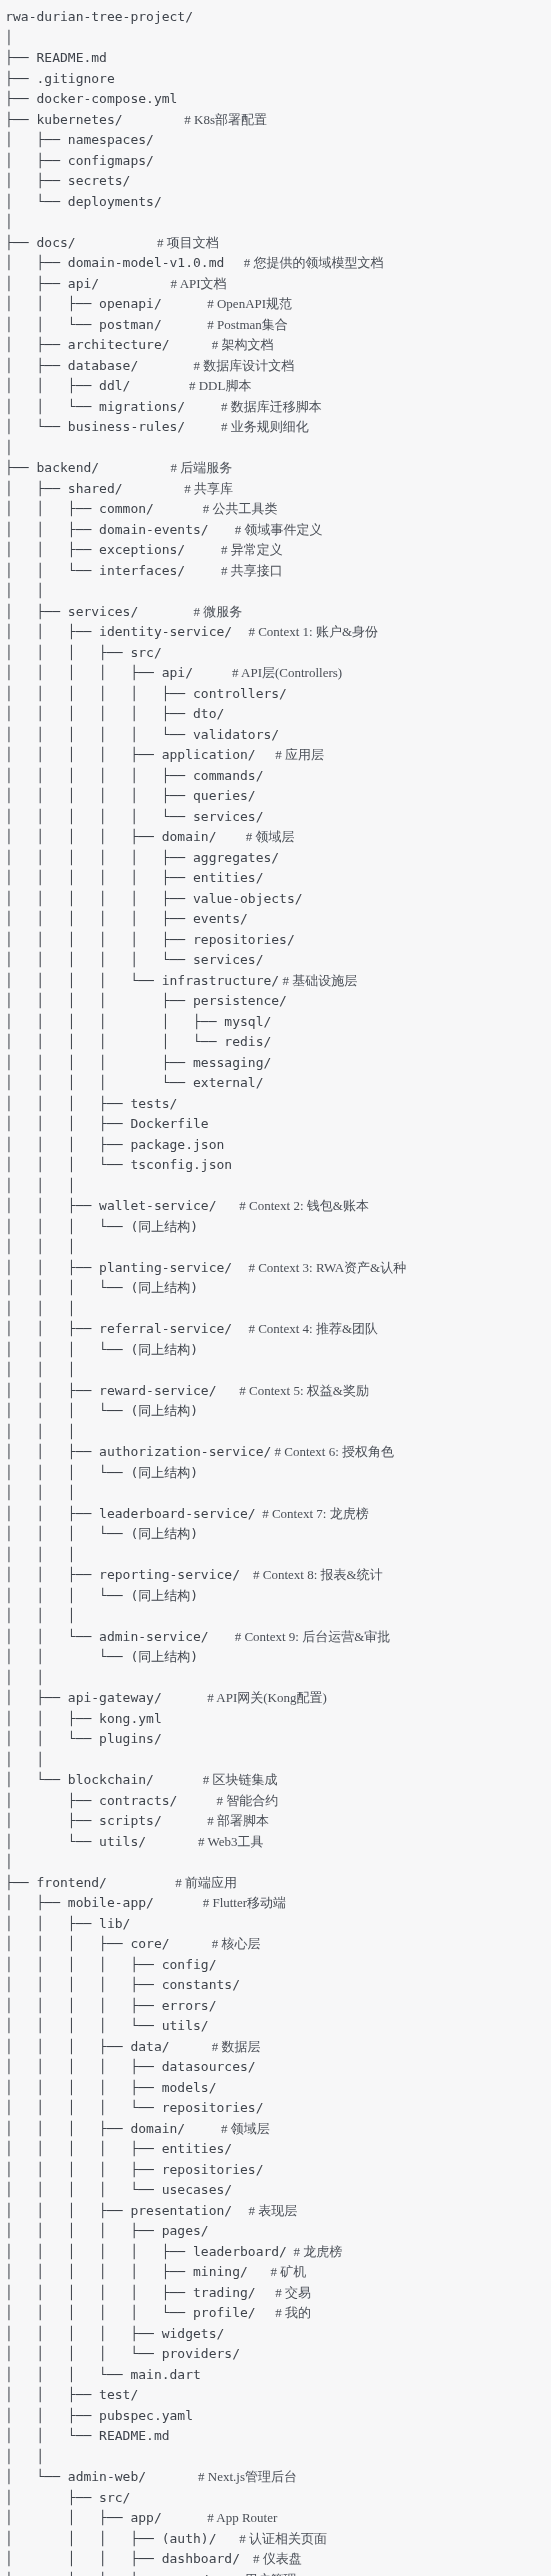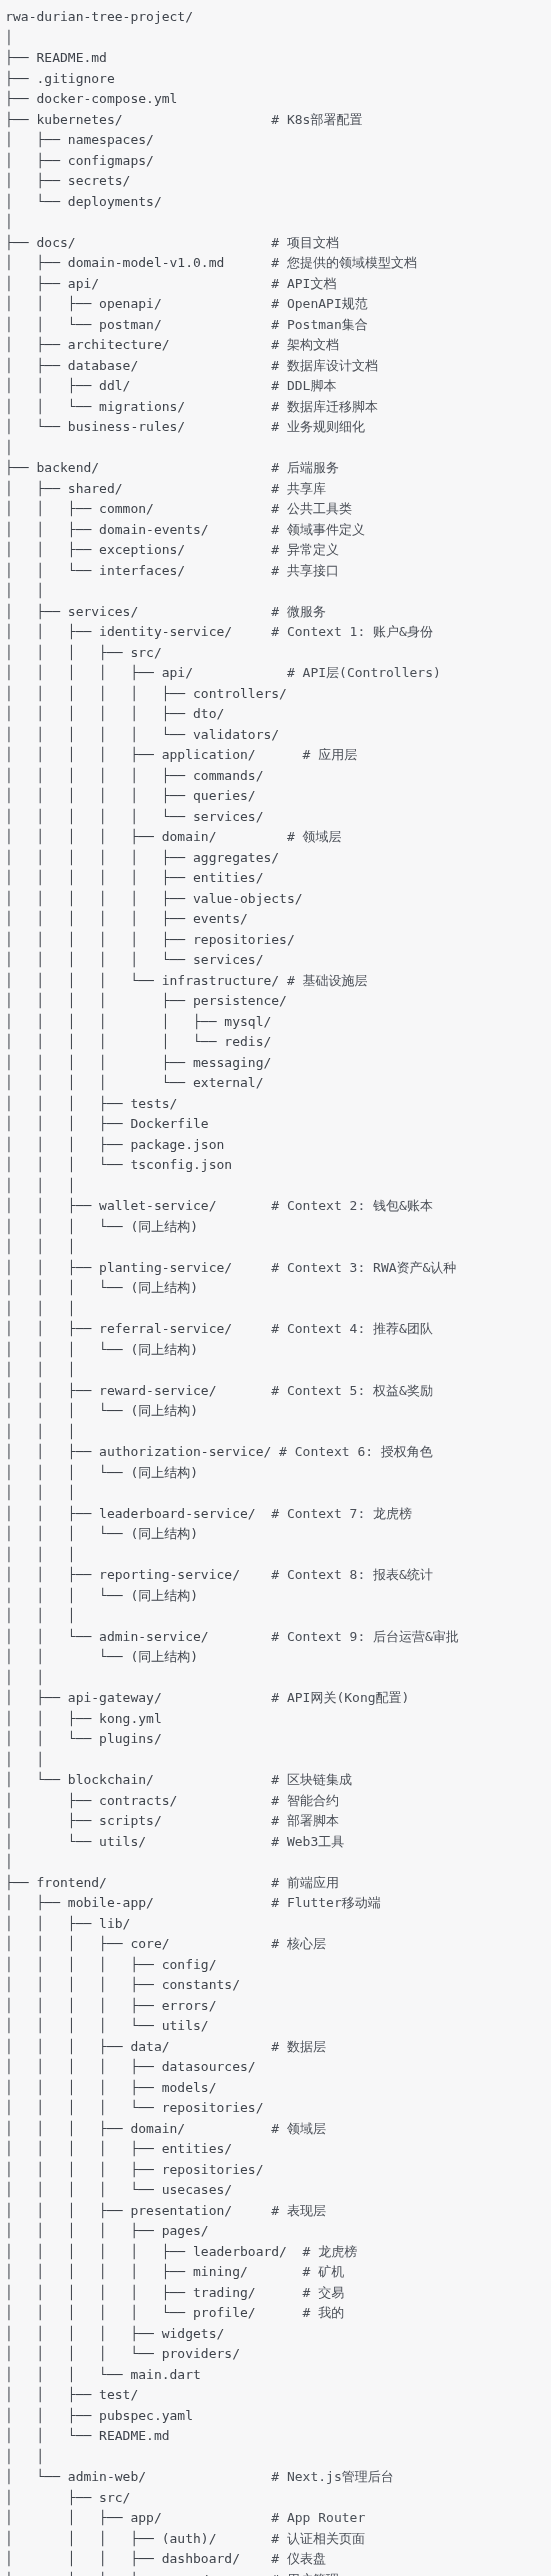--- a/index.html
+++ b/index.html
@@ -13,19 +13,19 @@
     width: 551px;
     padding: 7.2px 0 15.5px 5.2px;
     font-family: "DejaVu Sans Mono", "Liberation Mono", monospace;
     font-size: 13px;
     line-height: 20.5px;
     white-space: pre;
     overflow: hidden;
   }
   .line { white-space: pre; }
   .line .t { color: #3e434b; }
-  .line .c { color: #4a4f57; }
+  .line .c { color: #4a4f57; font-family: Liberation Serif, serif; }
 </style>
 </head>
 <body>
 
 <div class="tree"><div class="line"><span class="t">rwa-durian-tree-project/</span></div><div class="line"><span class="t">│</span></div><div class="line"><span class="t">├── README.md</span></div><div class="line"><span class="t">├── .gitignore</span></div><div class="line"><span class="t">├── docker-compose.yml</span></div><div class="line"><span class="t">├── kubernetes/</span><span class="c">                   # K8s部署配置</span></div><div class="line"><span class="t">│   ├── namespaces/</span></div><div class="line"><span class="t">│   ├── configmaps/</span></div><div class="line"><span class="t">│   ├── secrets/</span></div><div class="line"><span class="t">│   └── deployments/</span></div><div class="line"><span class="t">│</span></div><div class="line"><span class="t">├── docs/</span><span class="c">                         # 项目文档</span></div><div class="line"><span class="t">│   ├── domain-model-v1.0.md</span><span class="c">      # 您提供的领域模型文档</span></div><div class="line"><span class="t">│   ├── api/</span><span class="c">                      # API文档</span></div><div class="line"><span class="t">│   │   ├── openapi/</span><span class="c">              # OpenAPI规范</span></div><div class="line"><span class="t">│   │   └── postman/</span><span class="c">              # Postman集合</span></div><div class="line"><span class="t">│   ├── architecture/</span><span class="c">             # 架构文档</span></div><div class="line"><span class="t">│   ├── database/</span><span class="c">                 # 数据库设计文档</span></div><div class="line"><span class="t">│   │   ├── ddl/</span><span class="c">                  # DDL脚本</span></div><div class="line"><span class="t">│   │   └── migrations/</span><span class="c">           # 数据库迁移脚本</span></div><div class="line"><span class="t">│   └── business-rules/</span><span class="c">           # 业务规则细化</span></div><div class="line"><span class="t">│</span></div><div class="line"><span class="t">├── backend/</span><span class="c">                      # 后端服务</span></div><div class="line"><span class="t">│   ├── shared/</span><span class="c">                   # 共享库</span></div><div class="line"><span class="t">│   │   ├── common/</span><span class="c">               # 公共工具类</span></div><div class="line"><span class="t">│   │   ├── domain-events/</span><span class="c">        # 领域事件定义</span></div><div class="line"><span class="t">│   │   ├── exceptions/</span><span class="c">           # 异常定义</span></div><div class="line"><span class="t">│   │   └── interfaces/</span><span class="c">           # 共享接口</span></div><div class="line"><span class="t">│   │</span></div><div class="line"><span class="t">│   ├── services/</span><span class="c">                 # 微服务</span></div><div class="line"><span class="t">│   │   ├── identity-service/</span><span class="c">     # Context 1: 账户&amp;身份</span></div><div class="line"><span class="t">│   │   │   ├── src/</span></div><div class="line"><span class="t">│   │   │   │   ├── api/</span><span class="c">            # API层(Controllers)</span></div><div class="line"><span class="t">│   │   │   │   │   ├── controllers/</span></div><div class="line"><span class="t">│   │   │   │   │   ├── dto/</span></div><div class="line"><span class="t">│   │   │   │   │   └── validators/</span></div><div class="line"><span class="t">│   │   │   │   ├── application/</span><span class="c">      # 应用层</span></div><div class="line"><span class="t">│   │   │   │   │   ├── commands/</span></div><div class="line"><span class="t">│   │   │   │   │   ├── queries/</span></div><div class="line"><span class="t">│   │   │   │   │   └── services/</span></div><div class="line"><span class="t">│   │   │   │   ├── domain/</span><span class="c">         # 领域层</span></div><div class="line"><span class="t">│   │   │   │   │   ├── aggregates/</span></div><div class="line"><span class="t">│   │   │   │   │   ├── entities/</span></div><div class="line"><span class="t">│   │   │   │   │   ├── value-objects/</span></div><div class="line"><span class="t">│   │   │   │   │   ├── events/</span></div><div class="line"><span class="t">│   │   │   │   │   ├── repositories/</span></div><div class="line"><span class="t">│   │   │   │   │   └── services/</span></div><div class="line"><span class="t">│   │   │   │   └── infrastructure/</span><span class="c"> # 基础设施层</span></div><div class="line"><span class="t">│   │   │   │       ├── persistence/</span></div><div class="line"><span class="t">│   │   │   │       │   ├── mysql/</span></div><div class="line"><span class="t">│   │   │   │       │   └── redis/</span></div><div class="line"><span class="t">│   │   │   │       ├── messaging/</span></div><div class="line"><span class="t">│   │   │   │       └── external/</span></div><div class="line"><span class="t">│   │   │   ├── tests/</span></div><div class="line"><span class="t">│   │   │   ├── Dockerfile</span></div><div class="line"><span class="t">│   │   │   ├── package.json</span></div><div class="line"><span class="t">│   │   │   └── tsconfig.json</span></div><div class="line"><span class="t">│   │   │</span></div><div class="line"><span class="t">│   │   ├── wallet-service/</span><span class="c">       # Context 2: 钱包&amp;账本</span></div><div class="line"><span class="t">│   │   │   └── (同上结构)</span></div><div class="line"><span class="t">│   │   │</span></div><div class="line"><span class="t">│   │   ├── planting-service/</span><span class="c">     # Context 3: RWA资产&amp;认种</span></div><div class="line"><span class="t">│   │   │   └── (同上结构)</span></div><div class="line"><span class="t">│   │   │</span></div><div class="line"><span class="t">│   │   ├── referral-service/</span><span class="c">     # Context 4: 推荐&amp;团队</span></div><div class="line"><span class="t">│   │   │   └── (同上结构)</span></div><div class="line"><span class="t">│   │   │</span></div><div class="line"><span class="t">│   │   ├── reward-service/</span><span class="c">       # Context 5: 权益&amp;奖励</span></div><div class="line"><span class="t">│   │   │   └── (同上结构)</span></div><div class="line"><span class="t">│   │   │</span></div><div class="line"><span class="t">│   │   ├── authorization-service/</span><span class="c"> # Context 6: 授权角色</span></div><div class="line"><span class="t">│   │   │   └── (同上结构)</span></div><div class="line"><span class="t">│   │   │</span></div><div class="line"><span class="t">│   │   ├── leaderboard-service/</span><span class="c">  # Context 7: 龙虎榜</span></div><div class="line"><span class="t">│   │   │   └── (同上结构)</span></div><div class="line"><span class="t">│   │   │</span></div><div class="line"><span class="t">│   │   ├── reporting-service/</span><span class="c">    # Context 8: 报表&amp;统计</span></div><div class="line"><span class="t">│   │   │   └── (同上结构)</span></div><div class="line"><span class="t">│   │   │</span></div><div class="line"><span class="t">│   │   └── admin-service/</span><span class="c">        # Context 9: 后台运营&amp;审批</span></div><div class="line"><span class="t">│   │       └── (同上结构)</span></div><div class="line"><span class="t">│   │</span></div><div class="line"><span class="t">│   ├── api-gateway/</span><span class="c">              # API网关(Kong配置)</span></div><div class="line"><span class="t">│   │   ├── kong.yml</span></div><div class="line"><span class="t">│   │   └── plugins/</span></div><div class="line"><span class="t">│   │</span></div><div class="line"><span class="t">│   └── blockchain/</span><span class="c">               # 区块链集成</span></div><div class="line"><span class="t">│       ├── contracts/</span><span class="c">            # 智能合约</span></div><div class="line"><span class="t">│       ├── scripts/</span><span class="c">              # 部署脚本</span></div><div class="line"><span class="t">│       └── utils/</span><span class="c">                # Web3工具</span></div><div class="line"><span class="t">│</span></div><div class="line"><span class="t">├── frontend/</span><span class="c">                     # 前端应用</span></div><div class="line"><span class="t">│   ├── mobile-app/</span><span class="c">               # Flutter移动端</span></div><div class="line"><span class="t">│   │   ├── lib/</span></div><div class="line"><span class="t">│   │   │   ├── core/</span><span class="c">             # 核心层</span></div><div class="line"><span class="t">│   │   │   │   ├── config/</span></div><div class="line"><span class="t">│   │   │   │   ├── constants/</span></div><div class="line"><span class="t">│   │   │   │   ├── errors/</span></div><div class="line"><span class="t">│   │   │   │   └── utils/</span></div><div class="line"><span class="t">│   │   │   ├── data/</span><span class="c">             # 数据层</span></div><div class="line"><span class="t">│   │   │   │   ├── datasources/</span></div><div class="line"><span class="t">│   │   │   │   ├── models/</span></div><div class="line"><span class="t">│   │   │   │   └── repositories/</span></div><div class="line"><span class="t">│   │   │   ├── domain/</span><span class="c">           # 领域层</span></div><div class="line"><span class="t">│   │   │   │   ├── entities/</span></div><div class="line"><span class="t">│   │   │   │   ├── repositories/</span></div><div class="line"><span class="t">│   │   │   │   └── usecases/</span></div><div class="line"><span class="t">│   │   │   ├── presentation/</span><span class="c">     # 表现层</span></div><div class="line"><span class="t">│   │   │   │   ├── pages/</span></div><div class="line"><span class="t">│   │   │   │   │   ├── leaderboard/</span><span class="c">  # 龙虎榜</span></div><div class="line"><span class="t">│   │   │   │   │   ├── mining/</span><span class="c">       # 矿机</span></div><div class="line"><span class="t">│   │   │   │   │   ├── trading/</span><span class="c">      # 交易</span></div><div class="line"><span class="t">│   │   │   │   │   └── profile/</span><span class="c">      # 我的</span></div><div class="line"><span class="t">│   │   │   │   ├── widgets/</span></div><div class="line"><span class="t">│   │   │   │   └── providers/</span></div><div class="line"><span class="t">│   │   │   └── main.dart</span></div><div class="line"><span class="t">│   │   ├── test/</span></div><div class="line"><span class="t">│   │   ├── pubspec.yaml</span></div><div class="line"><span class="t">│   │   └── README.md</span></div><div class="line"><span class="t">│   │</span></div><div class="line"><span class="t">│   └── admin-web/</span><span class="c">                # Next.js管理后台</span></div><div class="line"><span class="t">│       ├── src/</span></div><div class="line"><span class="t">│       │   ├── app/</span><span class="c">              # App Router</span></div><div class="line"><span class="t">│       │   │   ├── (auth)/</span><span class="c">       # 认证相关页面</span></div><div class="line"><span class="t">│       │   │   ├── dashboard/</span><span class="c">    # 仪表盘</span></div><div class="line"><span class="t">│       │   │   ├── users/</span><span class="c">        # 用户管理</span></div></div>
 
 
 </body></html>

